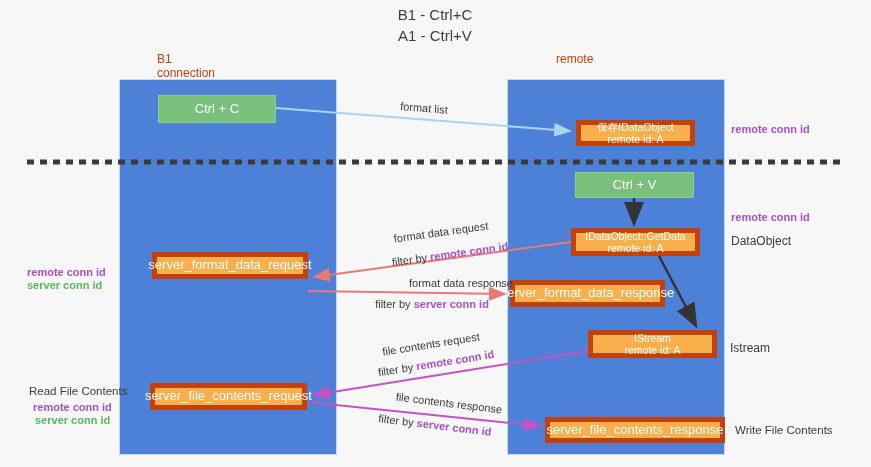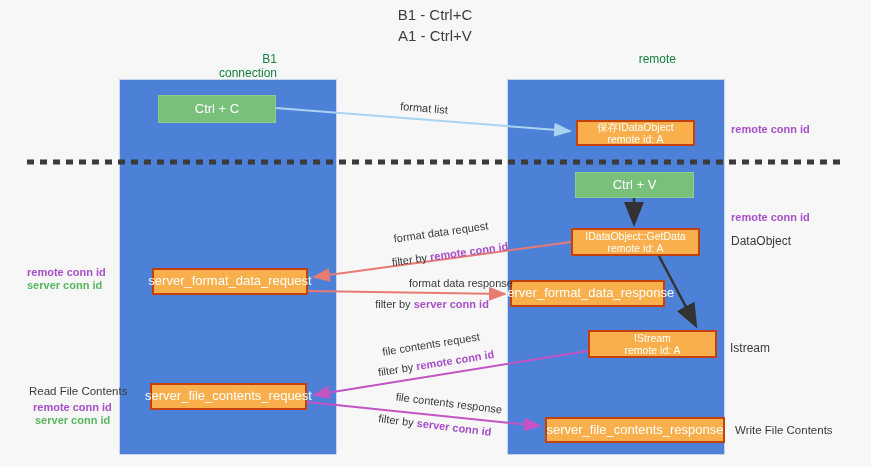--- a/index.html
+++ b/index.html
@@ -15,41 +15,41 @@
     font-size:11px;
     color:#3a3a3a;
   }
   .abs{position:absolute;}
   .title{
     left:330px;top:4px;width:210px;
     text-align:center;
     font-size:15px;color:#3d3d3d;line-height:21px;
   }
   .colheader{
-    width:120px;text-align:right;
-    font-size:12px;color:#15803d;line-height:14px;
+    width:120px;text-align:left;
+    font-size:12px;color:#c2410c;line-height:14px;
     z-index:2;
   }
   .column{
     width:218px;height:376px;top:79px;
     background:#4d81d8;
     border:1px solid #c6d6f1;
     box-sizing:border-box;
     z-index:1;
   }
   .box{
     display:flex;align-items:center;justify-content:center;
     flex-direction:column;
     color:#ffffff;text-align:center;
     box-sizing:border-box;
     z-index:3;
     line-height:12.5px;
   }
   .green{background:#79c17b;border:1px solid #8ecc90;}
-  .orange{background:#f9b04c;border:2px solid #c2410c;}
+  .orange{background:#f9b04c;border:5px solid #c2410c;}
   .b1{font-size:13px;}
   .b2{font-size:10.5px;}
   svg.arrows{left:0;top:0;z-index:4;pointer-events:none;}
   .elabel{
     white-space:nowrap;z-index:5;
     font-size:11px;color:#3a3a3a;
     transform-origin:center center;
   }
   .center{transform:translate(-50%,-50%);}
   .rotm8{transform:translate(-50%,-50%) rotate(-8deg);}
@@ -92,21 +92,21 @@
 
   <div class="abs box green b1" style="left:575px;top:172px;width:119px;height:26px;">
     <span>Ctrl + V</span>
   </div>
 
   <div class="abs box orange b2" style="left:571px;top:228px;width:129px;height:28px;">
     <span>IDataObject::GetData</span>
     <span>remote id: A</span>
   </div>
 
-  <div class="abs box orange b1" style="left:152px;top:268px;width:156px;height:27px;">
+  <div class="abs box orange b1" style="left:152px;top:252px;width:156px;height:27px;">
     <span>server_format_data_request</span>
   </div>
 
   <div class="abs box orange b1" style="left:510px;top:280px;width:155px;height:27px;">
     <span>server_format_data_response</span>
   </div>
 
   <div class="abs box orange b2" style="left:588px;top:330px;width:129px;height:28px;">
     <span>IStream</span>
     <span>remote id: A</span>

